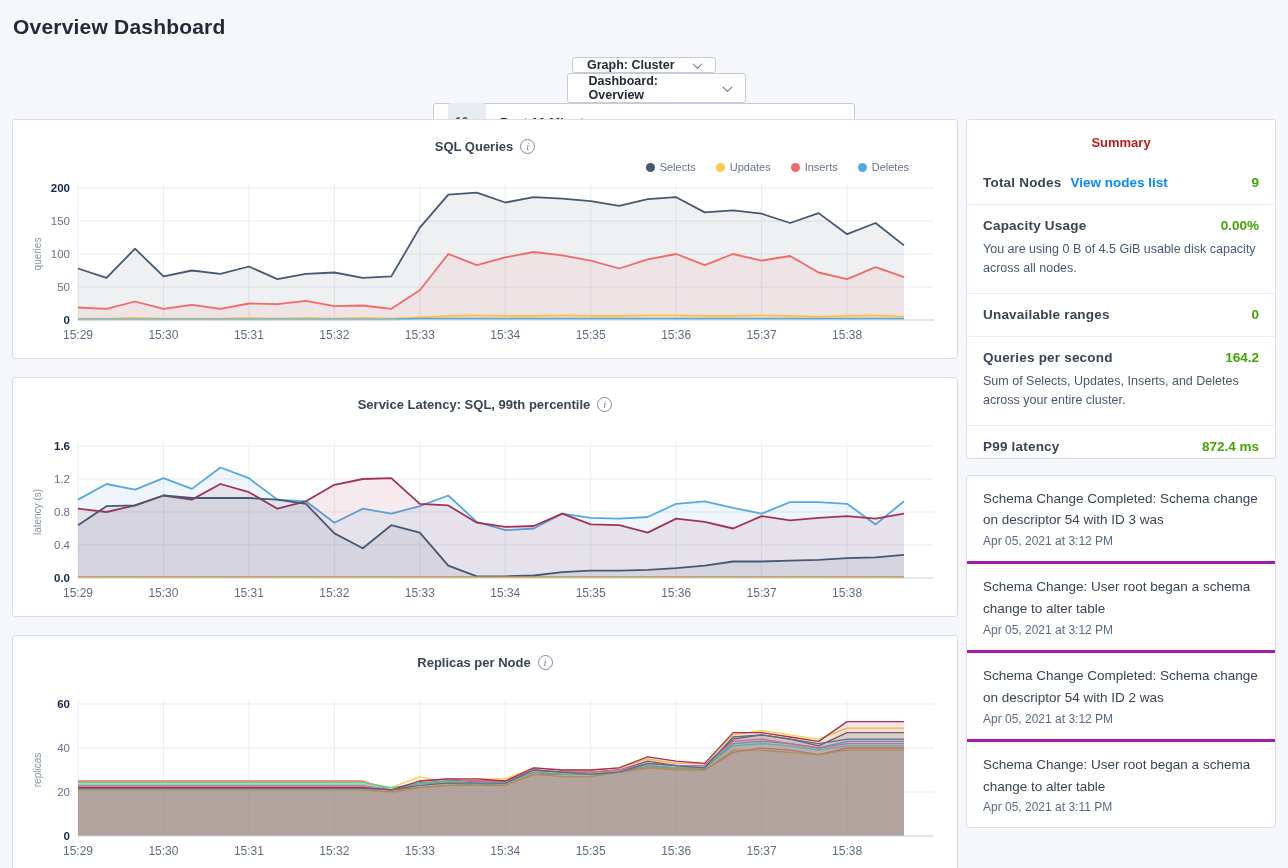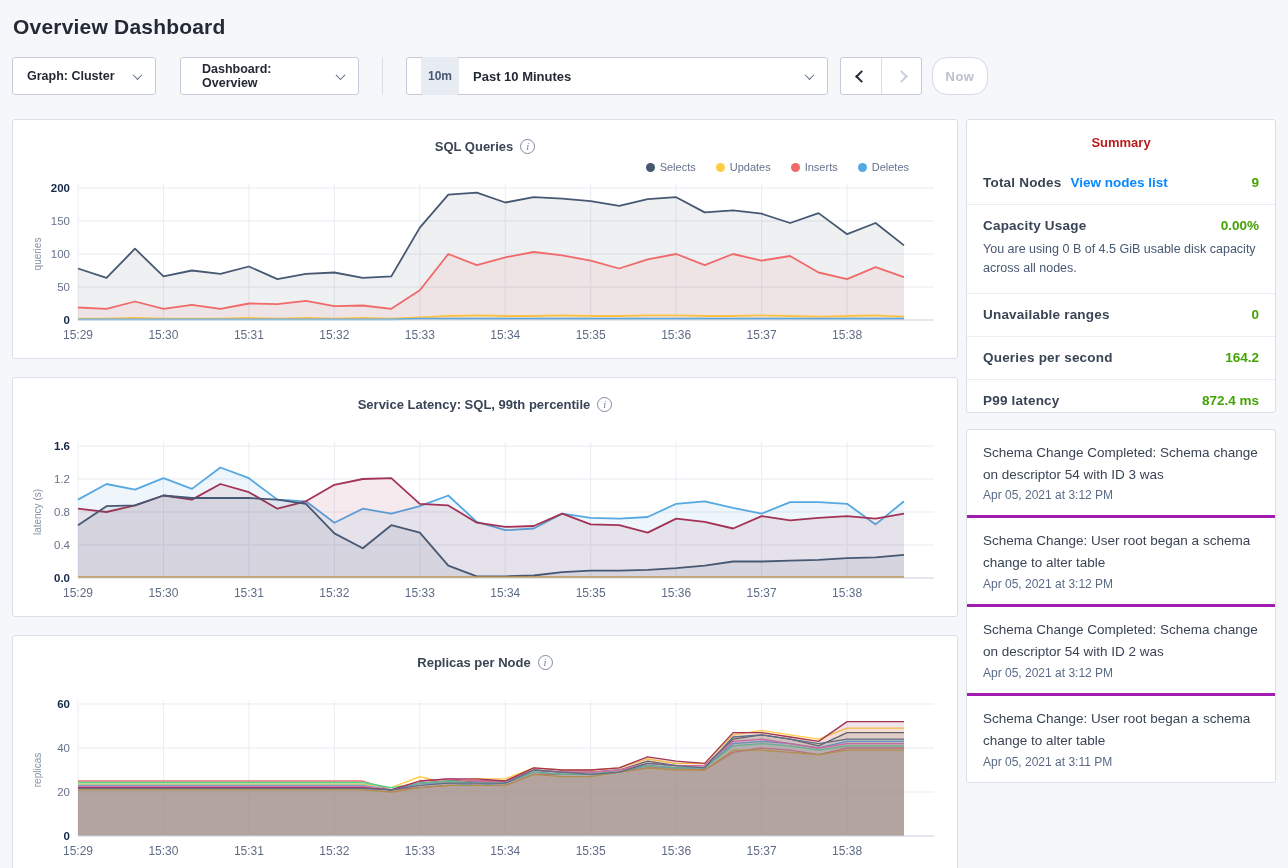--- a/index.html
+++ b/index.html
@@ -5,21 +5,21 @@
   * { box-sizing: border-box; margin: 0; padding: 0; }
   html,body { width:1288px; height:868px; overflow:hidden; }
   body {
     background:#f5f7fa;
     font-family:"Liberation Sans","DejaVu Sans",sans-serif;
     color:#242a35;
   }
   .page-title { font-size:21px; font-weight:600; color:#242a35; padding:15px 0 0 13px; letter-spacing:.2px; }
 
   
-  .toolbar { display:flex; align-items:center; padding:0 12px; margin-top:18px; height:38px; }
+  .toolbar { display:flex; align-items:center; padding:0 12px; margin-top:18px; height:38px;flex-direction:column; }
   .tb-btn {
     background:#fff; border:1px solid #c5cbda; border-radius:3px; height:38px;
     display:flex; align-items:center; gap:10px; padding:0 14px; cursor:pointer;
     font-size:12.5px; font-weight:700; color:#242a35;
   }
   .caret-down { display:inline-block; width:7px; height:7px; border-right:1.6px solid #5f6c87; border-bottom:1.6px solid #5f6c87; transform:rotate(45deg) translate(-1px,-1px); }
   .graph-dd { width:144px; justify-content:space-between; }
   .dash-dd  { width:179px; justify-content:space-between; margin-left:24px;padding-left:21px; }
   .tb-divider { width:1px; height:38px; background:#d8dde8; margin:0 23px; }
   .time-picker { width:422px; background:#fff; border:1px solid #c5cbda; border-radius:3px; height:38px; display:flex; align-items:center; padding:0 14px; cursor:pointer; }
@@ -296,20 +296,21 @@
         <div class="sum-line">
           <span class="sum-label">Unavailable ranges</span>
           <span class="sum-value">0</span>
         </div>
       </div>
       <div class="sum-row">
         <div class="sum-line">
           <span class="sum-label">Queries per second</span>
           <span class="sum-value">164.2</span>
         </div>
+        <div class="sum-sub">Sum of Selects, Updates, Inserts, and Deletes across your entire cluster.</div>
       </div>
       <div class="sum-row sum-body">
         <div class="sum-line">
           <span class="sum-label">P99 latency</span>
           <span class="sum-value">872.4 ms</span>
         </div>
       </div>
     </div>
 
     <div class="panel">

